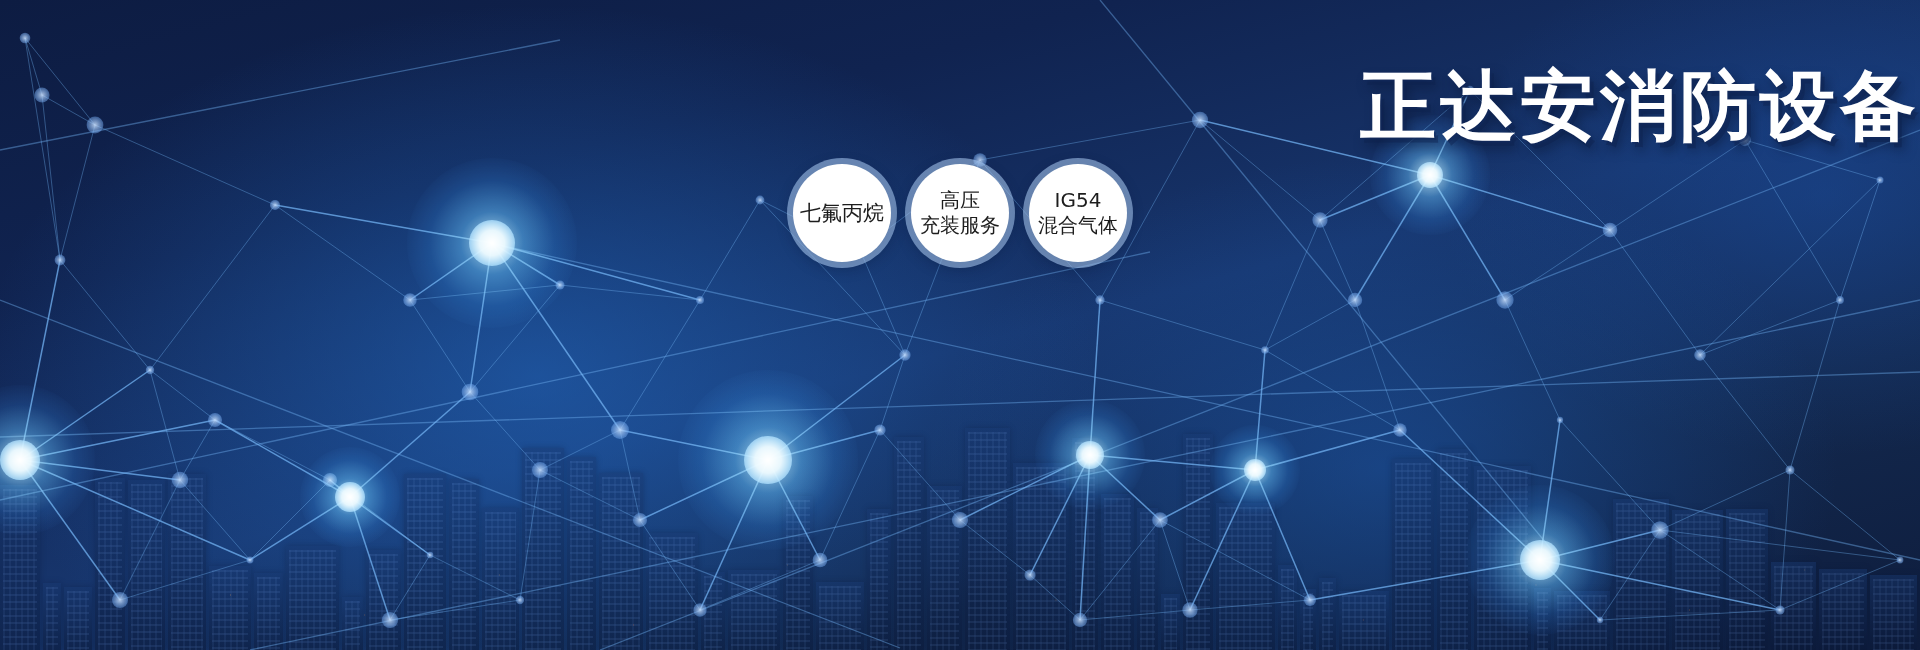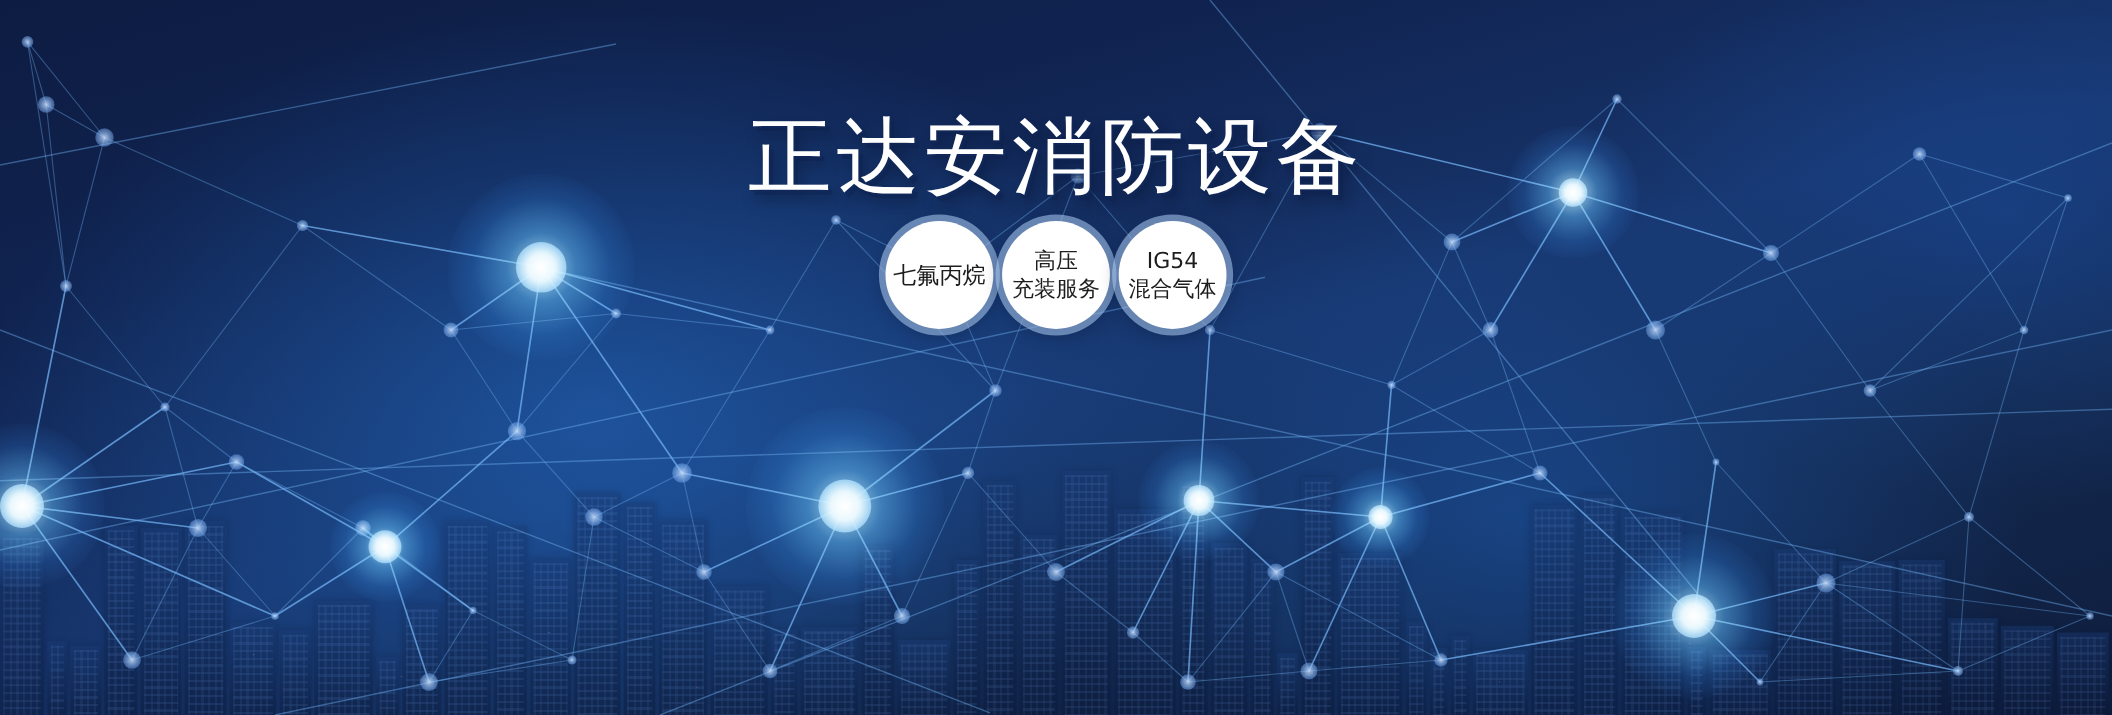--- a/index.html
+++ b/index.html
@@ -78,47 +78,48 @@
 
   
   .content {
     position:absolute;
     left:0; right:0; top:0;
     text-align:center;
     z-index:6;
   }
 
   .title {
-    margin-top:105px;
+    margin-top:68px;
     font-size:76px;
     line-height:1;
-    font-weight:normal;
+    font-weight:bold;
     color:#ffffff;
     letter-spacing:4px;
     text-shadow:
        2px 2px 0 rgba(18,42,92,.55),
        4px 5px 0 rgba(14,34,78,.45),
        6px 8px 12px rgba(8,20,50,.55);
+    text-align: right;
   }
 
   .subtitle {
     margin-top:16px;
     font-size:24.5px;
     letter-spacing:2.2px;
     color:#eef4ff;
     font-weight:400;
     text-shadow:1px 2px 4px rgba(10,26,60,.75);
   }
 
   .badges {
     margin-top:20px;
     display:flex;
     justify-content:center;
     align-items:center;
-    gap:8px;
+    gap:20px;
   }
 
   .badge {
     width:98px; height:98px;
     border-radius:50%;
     background:#ffffff;
     display:flex;
     flex-direction:column;
     align-items:center;
     justify-content:center;

